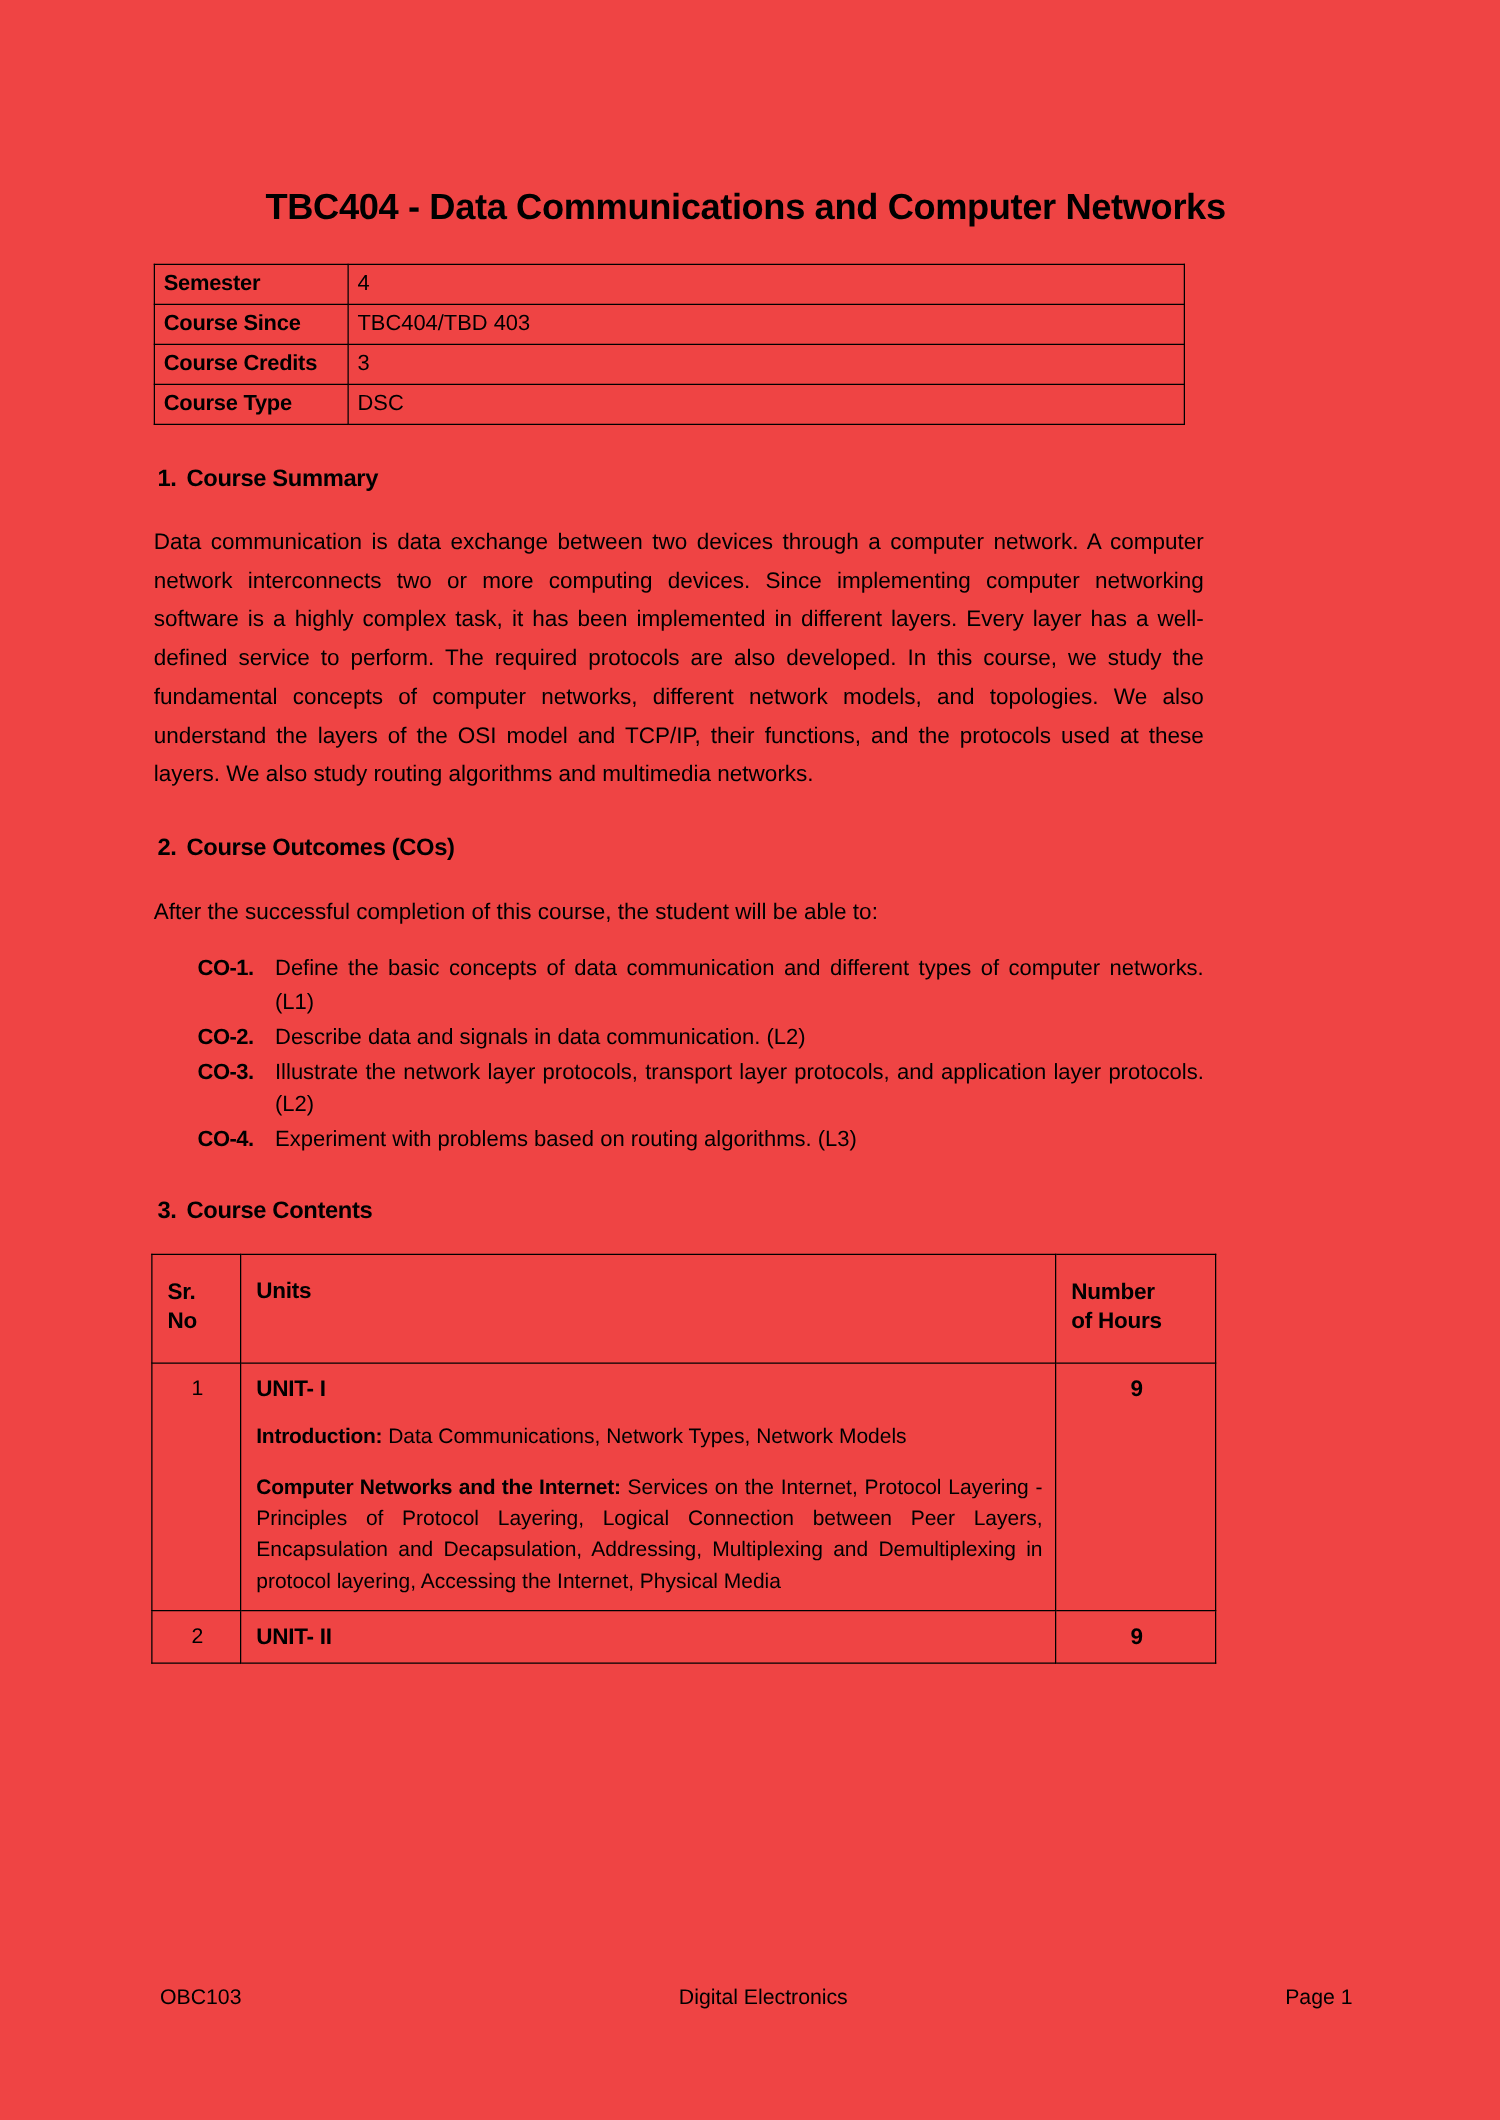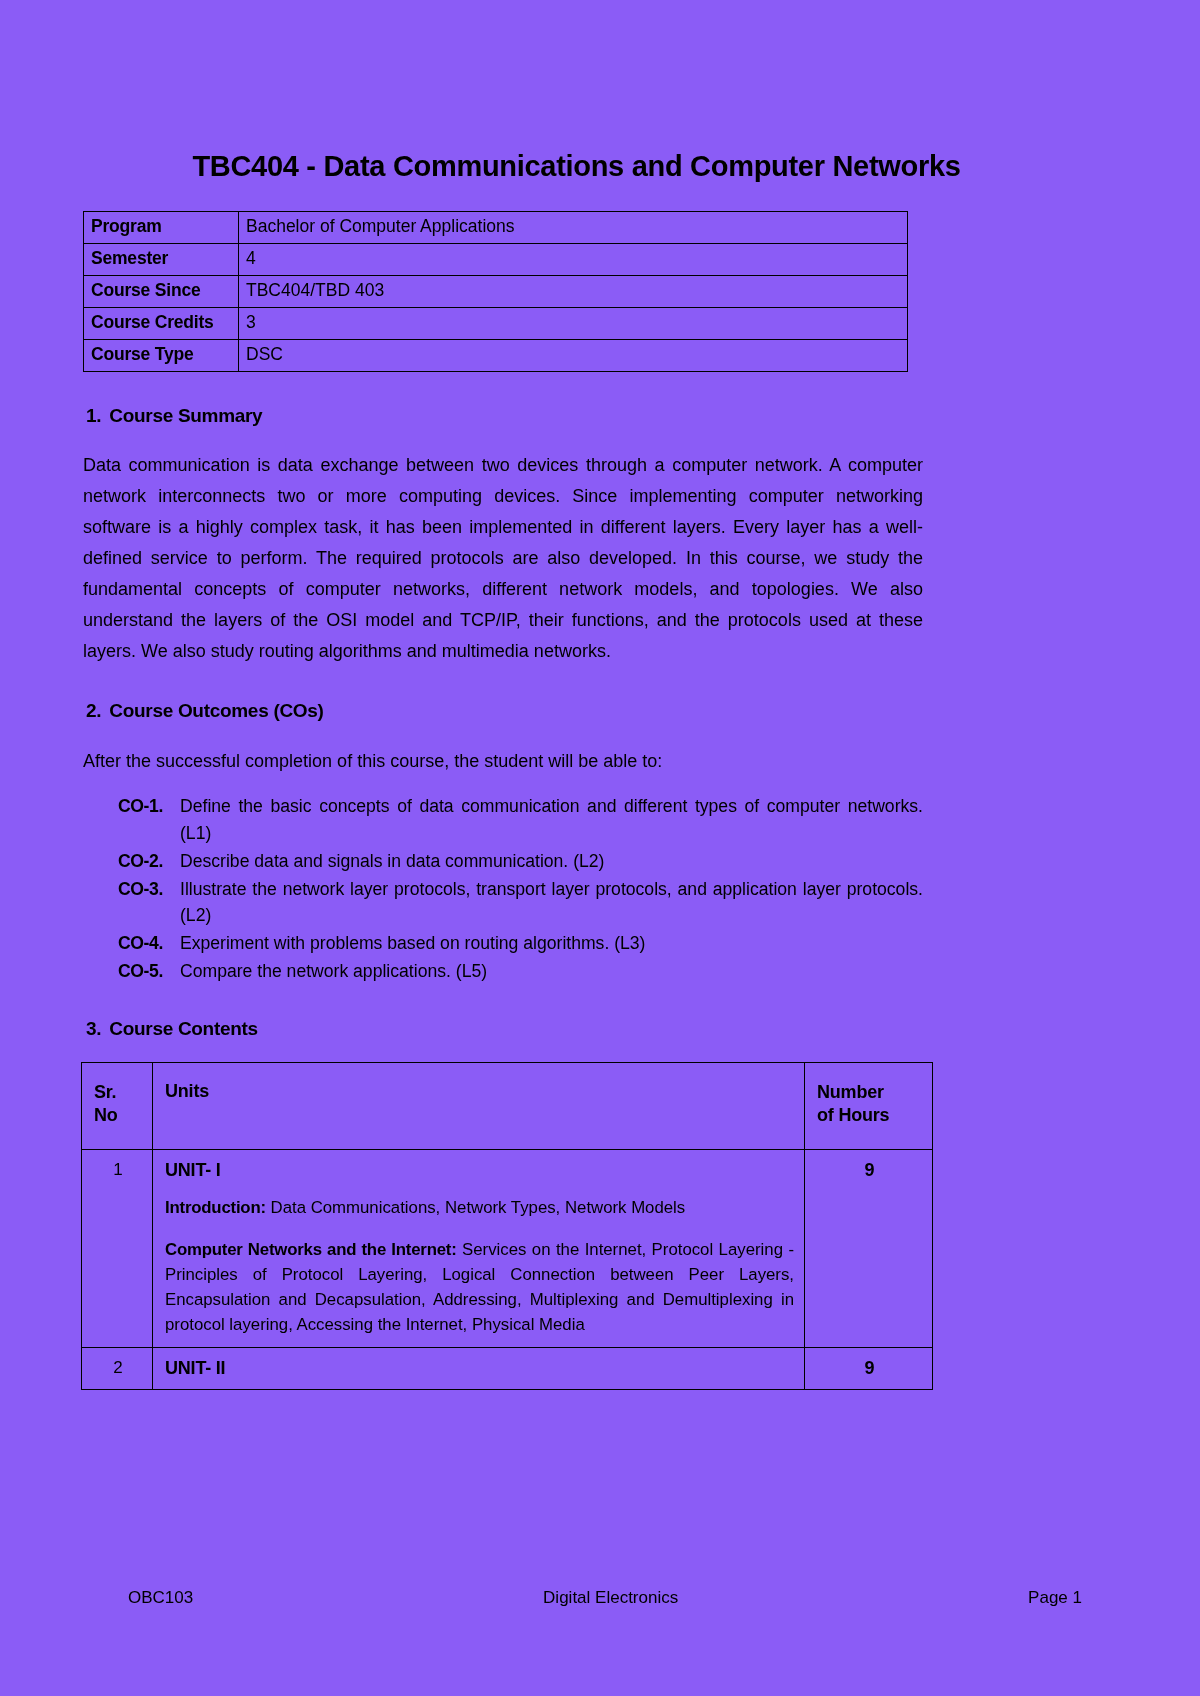--- a/index.html
+++ b/index.html
@@ -11,23 +11,23 @@
     width: 1200px;
     height: 1696px;
     font-family: "Liberation Sans", sans-serif;
     color: #000000;
     -webkit-font-smoothing: antialiased;
   }
   .page {
     position: relative;
     width: 1200px;
     height: 1696px;
-    background: #8b5cf6;
+    background: #ef4444;
     box-sizing: border-box;
-    padding: 150px 125px 0 78px;
+    padding: 150px 125px 0 118px;
   }
   .doc-title {
     font-size: 29px;
     font-weight: bold;
     letter-spacing: -0.3px;
     text-align: center;
     margin: 0 0 28px 0;
     line-height: 1.15;
   }
 
@@ -192,24 +192,20 @@
 </head>
 <body>
 
 <div class="page">
 
   <h1 class="doc-title">TBC404  - Data Communications and Computer Networks</h1>
 
   <table class="info">
     <tbody>
       <tr>
-        <td class="k">Program</td>
-        <td class="v">Bachelor of Computer Applications</td>
-      </tr>
-      <tr>
         <td class="k">Semester</td>
         <td class="v">4</td>
       </tr>
       <tr>
         <td class="k">Course Since</td>
         <td class="v">TBC404/TBD 403</td>
       </tr>
       <tr>
         <td class="k">Course Credits</td>
         <td class="v">3</td>
@@ -240,24 +236,20 @@
       <span class="co-id">CO-2.</span>
       <span class="co-txt">Describe data and signals in data communication. (L2)</span>
     </li>
     <li>
       <span class="co-id">CO-3.</span>
       <span class="co-txt">Illustrate the network layer protocols, transport layer protocols, and application layer protocols. (L2)</span>
     </li>
     <li>
       <span class="co-id">CO-4.</span>
       <span class="co-txt">Experiment with problems based on routing algorithms. (L3)</span>
-    </li>
-    <li>
-      <span class="co-id">CO-5.</span>
-      <span class="co-txt">Compare the network applications. (L5)</span>
     </li>
   </ul>
 
   <h2 class="sec">
     <span class="num">3.</span><span>Course Contents</span>
   </h2>
 
   <table class="contents">
     <thead>
       <tr>

